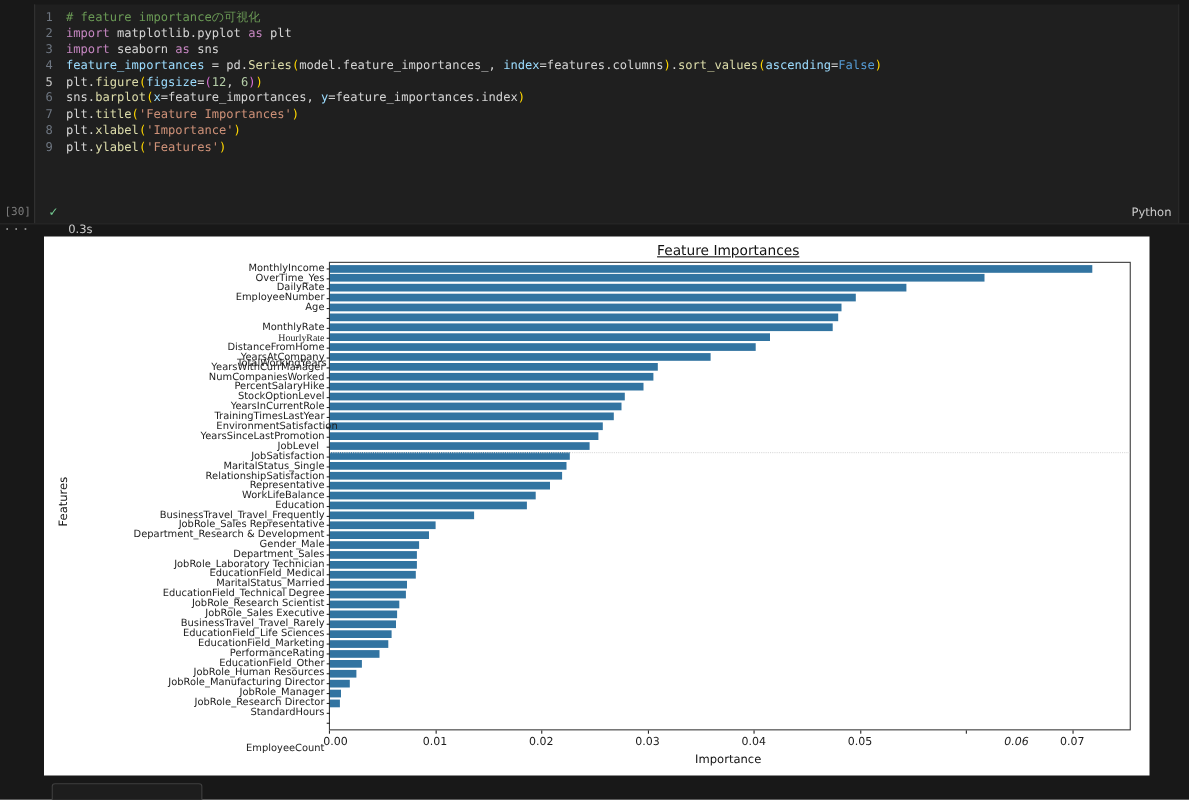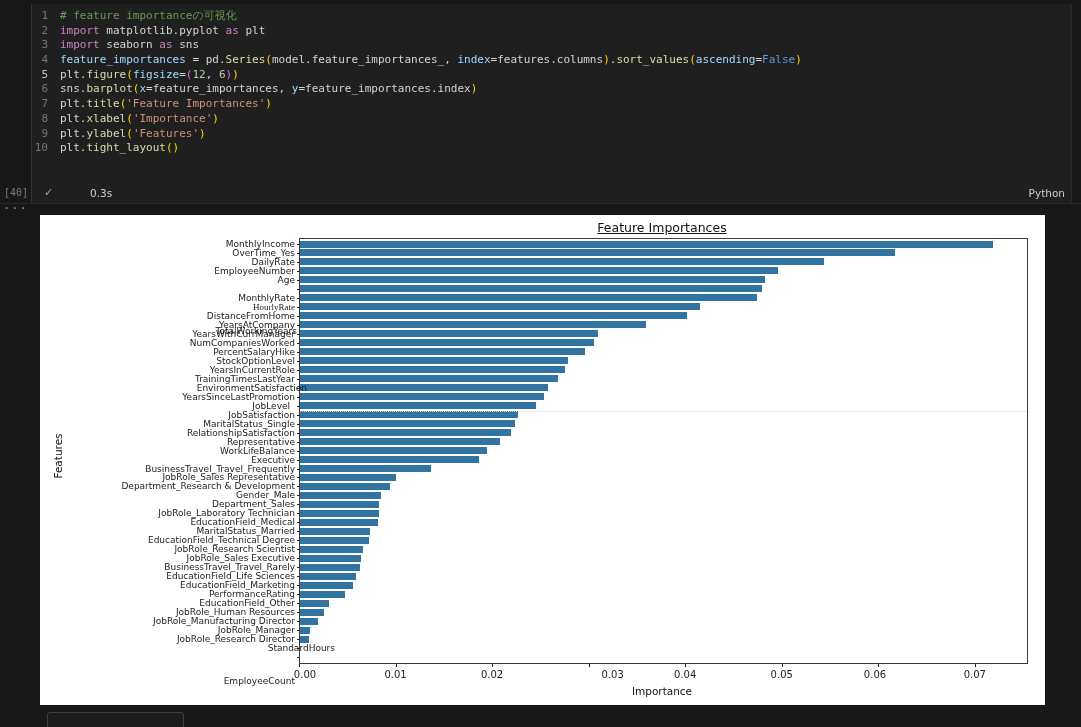--- a/index.html
+++ b/index.html
@@ -25,21 +25,21 @@
   .status-row{
     position:absolute;left:0;top:183px;width:1081px;height:20px;
     border-bottom:1px solid #2a2a2a;
     font-size:10.5px;color:#cccccc;
   }
   .exec-count{
     position:absolute;left:4px;top:4px;color:#7d7d7d;
     font-family:"DejaVu Sans Mono","Liberation Mono",monospace;font-size:10px;
   }
   .check{position:absolute;left:44px;top:3px;color:#73c991;font-size:11px;}
-  .duration{position:absolute;left:62px;top:4px;color:#cccccc;margin-left:28px;}
+  .duration{position:absolute;left:62px;top:20px;color:#cccccc;}
   .lang-label{position:absolute;right:16px;top:4px;color:#cccccc;cursor:pointer;}
   .more-dots{
     position:absolute;left:3px;top:198px;color:#8a8a8a;font-size:12px;
     letter-spacing:1px;cursor:pointer;font-family:"DejaVu Sans Mono",monospace;
   }
   .cell-stub{
     position:absolute;left:47px;top:712px;width:135px;height:18px;
     background:#1d1d1d;border:1px solid #3f3f3f;border-radius:3px;cursor:pointer;
   }
   
@@ -85,25 +85,24 @@
 <div class="editor" id="code-editor">
     <div class="line"><span class="ln">1</span><span class="code"><span style="color: rgb(106, 153, 85);"># feature importanceの可視化</span></span></div>
     <div class="line"><span class="ln">2</span><span class="code"><span style="color: rgb(197, 134, 192);">import </span><span style="color: rgb(212, 212, 212);">matplotlib.pyplot</span><span style="color: rgb(197, 134, 192);"> as </span><span style="color: rgb(212, 212, 212);">plt</span></span></div>
     <div class="line"><span class="ln">3</span><span class="code"><span style="color: rgb(197, 134, 192);">import </span><span style="color: rgb(212, 212, 212);">seaborn</span><span style="color: rgb(197, 134, 192);"> as </span><span style="color: rgb(212, 212, 212);">sns</span></span></div>
     <div class="line"><span class="ln">4</span><span class="code"><span style="color: rgb(156, 220, 254);">feature_importances</span><span style="color: rgb(212, 212, 212);"> = </span><span style="color: rgb(212, 212, 212);">pd.</span><span style="color: rgb(220, 220, 170);">Series</span><span style="color: rgb(255, 215, 0);">(</span><span style="color: rgb(212, 212, 212);">model.feature_importances_</span><span style="color: rgb(212, 212, 212);">, </span><span style="color: rgb(156, 220, 254);">index</span><span style="color: rgb(212, 212, 212);">=</span><span style="color: rgb(212, 212, 212);">features.columns</span><span style="color: rgb(255, 215, 0);">)</span><span style="color: rgb(212, 212, 212);">.</span><span style="color: rgb(220, 220, 170);">sort_values</span><span style="color: rgb(255, 215, 0);">(</span><span style="color: rgb(156, 220, 254);">ascending</span><span style="color: rgb(212, 212, 212);">=</span><span style="color: rgb(86, 156, 214);">False</span><span style="color: rgb(255, 215, 0);">)</span></span></div>
     <div class="line active"><span class="ln">5</span><span class="code"><span style="color: rgb(212, 212, 212);">plt.</span><span style="color: rgb(220, 220, 170);">figure</span><span style="color: rgb(255, 215, 0);">(</span><span style="color: rgb(156, 220, 254);">figsize</span><span style="color: rgb(212, 212, 212);">=</span><span style="color: rgb(218, 112, 214);">(</span><span style="color: rgb(181, 206, 168);">12</span><span style="color: rgb(212, 212, 212);">, </span><span style="color: rgb(181, 206, 168);">6</span><span style="color: rgb(218, 112, 214);">)</span><span style="color: rgb(255, 215, 0);">)</span></span></div>
     <div class="line"><span class="ln">6</span><span class="code"><span style="color: rgb(212, 212, 212);">sns.</span><span style="color: rgb(220, 220, 170);">barplot</span><span style="color: rgb(255, 215, 0);">(</span><span style="color: rgb(156, 220, 254);">x</span><span style="color: rgb(212, 212, 212);">=</span><span style="color: rgb(212, 212, 212);">feature_importances</span><span style="color: rgb(212, 212, 212);">, </span><span style="color: rgb(156, 220, 254);">y</span><span style="color: rgb(212, 212, 212);">=</span><span style="color: rgb(212, 212, 212);">feature_importances.index</span><span style="color: rgb(255, 215, 0);">)</span></span></div>
     <div class="line"><span class="ln">7</span><span class="code"><span style="color: rgb(212, 212, 212);">plt.</span><span style="color: rgb(220, 220, 170);">title</span><span style="color: rgb(255, 215, 0);">(</span><span style="color: rgb(206, 145, 120);">'Feature Importances'</span><span style="color: rgb(255, 215, 0);">)</span></span></div>
     <div class="line"><span class="ln">8</span><span class="code"><span style="color: rgb(212, 212, 212);">plt.</span><span style="color: rgb(220, 220, 170);">xlabel</span><span style="color: rgb(255, 215, 0);">(</span><span style="color: rgb(206, 145, 120);">'Importance'</span><span style="color: rgb(255, 215, 0);">)</span></span></div>
     <div class="line"><span class="ln">9</span><span class="code"><span style="color: rgb(212, 212, 212);">plt.</span><span style="color: rgb(220, 220, 170);">ylabel</span><span style="color: rgb(255, 215, 0);">(</span><span style="color: rgb(206, 145, 120);">'Features'</span><span style="color: rgb(255, 215, 0);">)</span></span></div>
-    <div class="line"><span class="ln">10</span><span class="code"><span style="color: rgb(212, 212, 212);">plt.</span><span style="color: rgb(220, 220, 170);">tight_layout</span><span style="color: rgb(255, 215, 0);">(</span><span style="color: rgb(255, 215, 0);">)</span></span></div>
   </div>
 
 <div class="status-row">
-  <span class="exec-count">[40]</span>
+  <span class="exec-count">[30]</span>
   <span class="check">✓</span>
   <span class="duration">0.3s</span>
   <span class="lang-label">Python</span>
 </div>
 
 <div class="more-dots">...</div>
 
 <div class="figure">
   <div class="fig-title">Feature Importances</div>
   <div class="ylabel">Features</div>
@@ -177,21 +176,21 @@
       <div class="ytick" style="left: 257px; top: 217.58px;"></div>
       <div class="ytick-label" style="left: 0px; width: 255px; top: 212.58px;">RelationshipSatisfaction</div>
       <div class="bar" style="left: 260px; top: 223.06px; width: 199.853px; height: 7px; background: rgb(50, 116, 161);"></div>
       <div class="ytick" style="left: 257px; top: 226.56px;"></div>
       <div class="ytick-label" style="left: 0px; width: 255px; top: 221.56px;">Representative</div>
       <div class="bar" style="left: 260px; top: 232.04px; width: 187.301px; height: 7px; background: rgb(50, 116, 161);"></div>
       <div class="ytick" style="left: 257px; top: 235.54px;"></div>
       <div class="ytick-label" style="left: 0px; width: 255px; top: 230.54px;">WorkLifeBalance</div>
       <div class="bar" style="left: 260px; top: 241.02px; width: 178.612px; height: 7px; background: rgb(50, 116, 161);"></div>
       <div class="ytick" style="left: 257px; top: 244.52px;"></div>
-      <div class="ytick-label" style="left: 0px; width: 255px; top: 239.52px;">Executive</div>
+      <div class="ytick-label" style="left: 0px; width: 255px; top: 239.52px;">Education</div>
       <div class="bar" style="left: 260px; top: 250px; width: 131.304px; height: 7px; background: rgb(50, 116, 161);"></div>
       <div class="ytick" style="left: 257px; top: 253.5px;"></div>
       <div class="ytick-label" style="left: 0px; width: 255px; top: 248.5px;">BusinessTravel_Travel_Frequently</div>
       <div class="bar" style="left: 260px; top: 258.98px; width: 95.5817px; height: 7px; background: rgb(50, 116, 161);"></div>
       <div class="ytick" style="left: 257px; top: 262.48px;"></div>
       <div class="ytick-label" style="left: 0px; width: 255px; top: 257.48px;">JobRole_Sales Representative</div>
       <div class="bar" style="left: 260px; top: 267.96px; width: 89.7888px; height: 7px; background: rgb(50, 116, 161);"></div>
       <div class="ytick" style="left: 257px; top: 271.46px;"></div>
       <div class="ytick-label" style="left: 0px; width: 255px; top: 266.46px;">Department_Research &amp; Development</div>
       <div class="bar" style="left: 260px; top: 276.94px; width: 81.0996px; height: 7px; background: rgb(50, 116, 161);"></div>
@@ -239,36 +238,36 @@
       <div class="bar" style="left: 260px; top: 402.66px; width: 18.344px; height: 7px; background: rgb(50, 116, 161);"></div>
       <div class="ytick" style="left: 257px; top: 406.16px;"></div>
       <div class="ytick-label" style="left: 0px; width: 255px; top: 401.16px;">JobRole_Manufacturing Director</div>
       <div class="bar" style="left: 260px; top: 411.64px; width: 9.65471px; height: 7px; background: rgb(50, 116, 161);"></div>
       <div class="ytick" style="left: 257px; top: 415.14px;"></div>
       <div class="ytick-label" style="left: 0px; width: 255px; top: 410.14px;">JobRole_Manager</div>
       <div class="bar" style="left: 260px; top: 420.62px; width: 8.68924px; height: 7px; background: rgb(50, 116, 161);"></div>
       <div class="ytick" style="left: 257px; top: 424.12px;"></div>
       <div class="ytick-label" style="left: 0px; width: 255px; top: 419.12px;">JobRole_Research Director</div>
       <div class="ytick" style="left: 257px; top: 433.1px;"></div>
-      <div class="ytick-label" style="left: 0px; width: 255px; top: 428.1px; padding-left: 40px;">StandardHours</div>
+      <div class="ytick-label" style="left: 0px; width: 255px; top: 428.1px;">StandardHours</div>
       <div class="ytick" style="left: 257px; top: 442.08px;"></div>
       <div class="ytick-label" style="left: 0px; width: 255px; top: 437.08px; margin-top: 24px;">EmployeeCount</div>
       <div class="xtick" style="left: 259px; top: 449px;"></div>
       <div class="xtick-label" style="left: 259px; top: 454px; padding-left: 12px;">0.00</div>
       <div class="xtick" style="left: 355.547px; top: 449px;"></div>
       <div class="xtick-label" style="left: 355.547px; top: 454px;">0.01</div>
       <div class="xtick" style="left: 452.094px; top: 449px;"></div>
       <div class="xtick-label" style="left: 452.094px; top: 454px;">0.02</div>
       <div class="xtick" style="left: 548.641px; top: 449px;"></div>
-      <div class="xtick-label" style="left: 548.641px; top: 454px; margin-left: 24px;">0.03</div>
+      <div class="xtick-label" style="left: 548.641px; top: 454px;">0.03</div>
       <div class="xtick" style="left: 645.189px; top: 449px;"></div>
       <div class="xtick-label" style="left: 645.189px; top: 454px;">0.04</div>
       <div class="xtick" style="left: 741.736px; top: 449px;"></div>
       <div class="xtick-label" style="left: 741.736px; top: 454px;">0.05</div>
       <div class="xtick" style="left: 838.283px; top: 449px;"></div>
-      <div class="xtick-label" style="left: 835px; top: 454px;">0.06</div>
+      <div class="xtick-label" style="left: 884px; top: 454px; font-style: italic;">0.06</div>
       <div class="xtick" style="left: 934.83px; top: 449px;"></div>
       <div class="xtick-label" style="left: 934.83px; top: 454px;">0.07</div>
       <div class="artifact-line" style="left: 260px; top: 196px; width: 727px;"></div>
     </div>
 </div>
 
 <div class="cell-stub"></div>
 
 </body></html>

